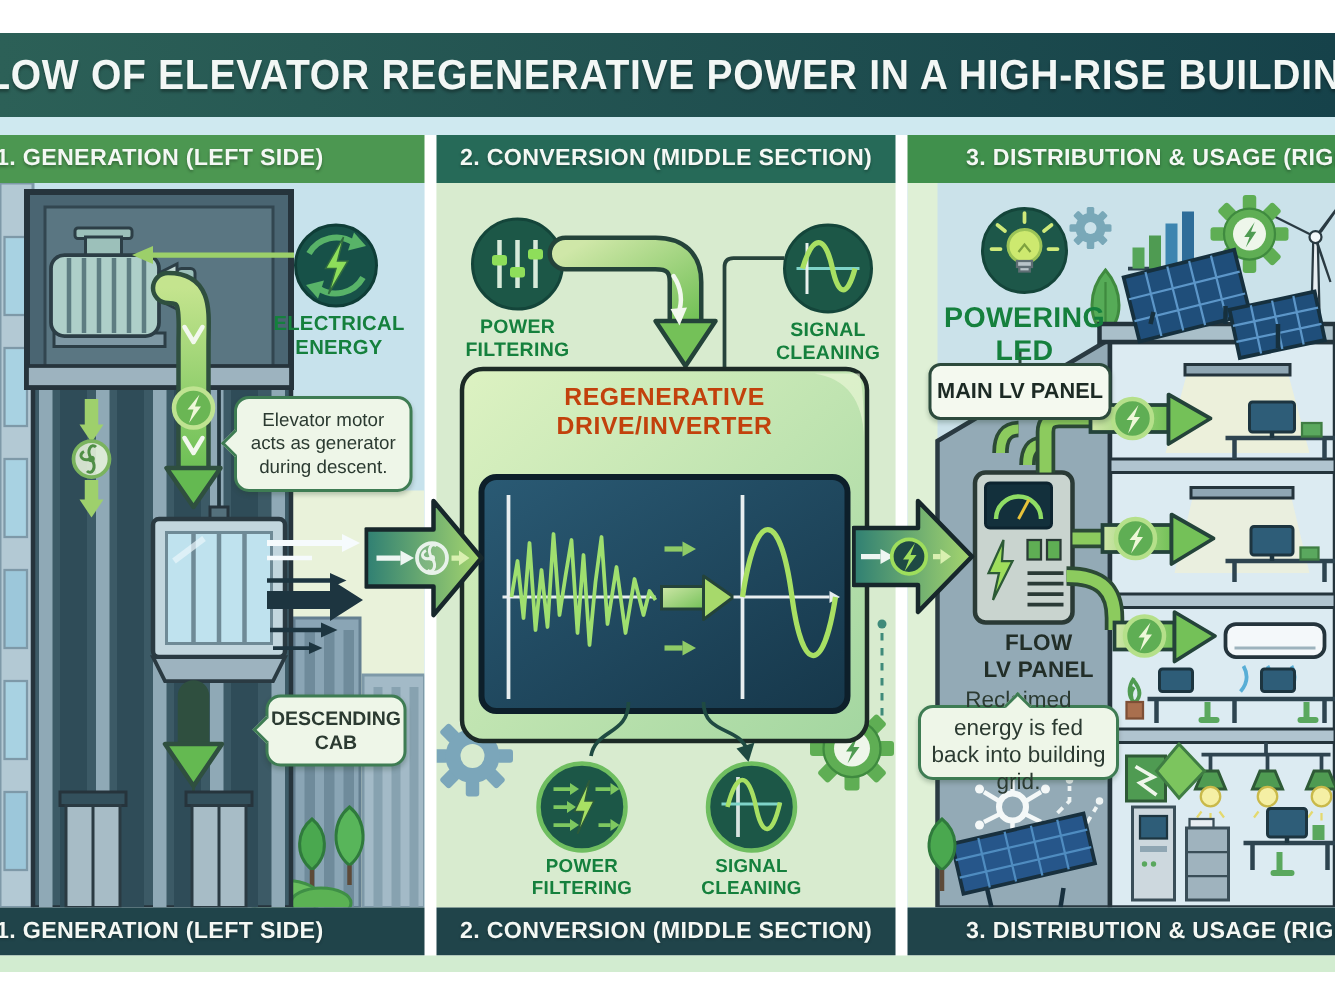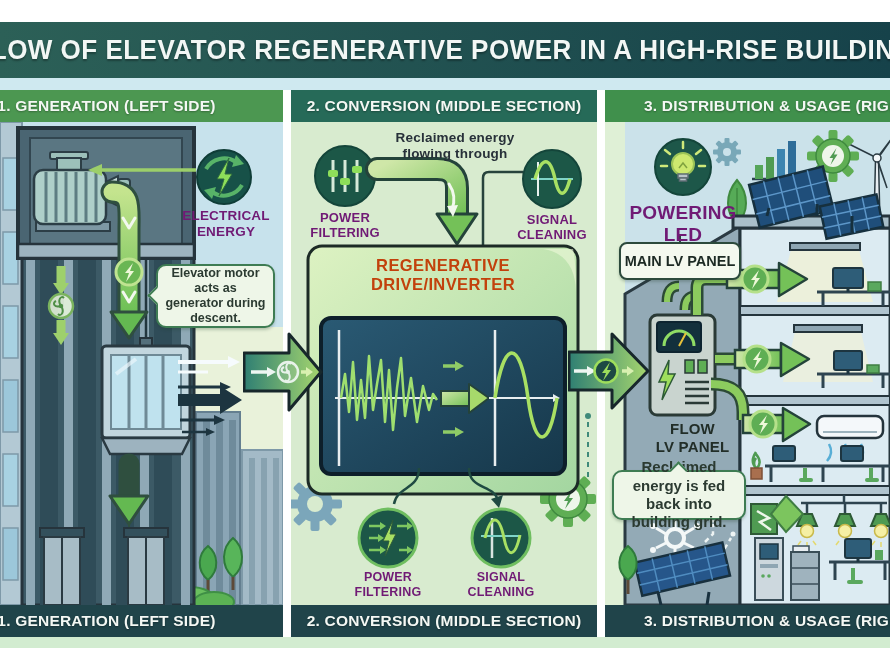--- a/index.html
+++ b/index.html
@@ -4,24 +4,24 @@
 <style>
   *{margin:0;padding:0;box-sizing:border-box}
   body{background:#fff;font-family:"Liberation Sans",sans-serif}
   .canvas{position:relative;width:890px;height:664px;background:#fff;overflow:hidden}
   .abs{position:absolute}
   .band{position:absolute;height:32px;display:flex;align-items:center;justify-content:center;
         color:#f4f8f4;font-weight:800;font-size:15.5px;white-space:nowrap;overflow:hidden;
         text-shadow:0 1px 2px rgba(0,0,0,.3);letter-spacing:.2px}
   .section{position:absolute;top:122px;height:483px;overflow:hidden}
   .scene{position:absolute;left:0;top:0;display:block}
-  .lbl{position:absolute;text-align:center;font-weight:800;color:#701a75;line-height:1.18;letter-spacing:.2px}
+  .lbl{position:absolute;text-align:center;font-weight:800;color:#15803d;line-height:1.18;letter-spacing:.2px}
   .prewrap{white-space:pre-line}
   .callout{position:absolute;background:#eef6e8;border:2.5px solid #3e7c53;border-radius:10px;
-           color:#2b3a31;font-weight:700;text-align:center;display:flex;align-items:center;justify-content:center;
+           color:#2b3a31;font-weight:400;text-align:center;display:flex;align-items:center;justify-content:center;
            padding:4px 6px;line-height:1.22;box-shadow:0 2px 3px rgba(30,60,40,.25);z-index:4}
   .tag{position:absolute;background:#f4f9ef;border:2.5px solid #2c4a3c;border-radius:8px;
        display:flex;align-items:center;justify-content:center;font-weight:800;font-size:14.5px;
        color:#1c2a24;z-index:4;white-space:nowrap;box-shadow:0 2px 3px rgba(30,60,40,.25)}
   .tail{position:absolute;width:13px;height:13px;background:#eef6e8;transform:rotate(45deg);z-index:-0}
   .tail.left{left:-8px;top:calc(50% - 7px);border-left:2.5px solid #3e7c53;border-bottom:2.5px solid #3e7c53}
   .tail.top{top:-8px;border-left:2.5px solid #3e7c53;border-top:2.5px solid #3e7c53}
 </style>
 </head>
 <body>
@@ -175,20 +175,24 @@
       </g>
       <g>
         <line x1="196" y1="48" x2="102" y2="48" stroke="#9ccf6a" stroke-width="3.5"></line>
         <polygon points="102,42 88,48 102,54" fill="#9ccf6a"></polygon>
       </g>
     </svg>
     <div class="lbl" style="left:176px;top:86px;width:100px;font-size:13.5px">ELECTRICAL ENERGY</div>
     <div class="callout" style="left:156px;top:142px;width:119px;height:64px;font-size:12.5px">
       <span class="tail left"></span>
       <span>Elevator motor acts as generator during descent.</span>
+    </div>
+    <div class="callout" style="left:177px;top:341px;width:94px;height:48px;font-size:13px;font-weight:800">
+      <span class="tail left"></span>
+      <span>DESCENDING CAB</span>
     </div>
   </div>
 
   <div class="section" style="left:291px;width:306px;background:#d8ebcf">
     <svg class="scene" width="306" height="483" viewBox="0 0 306 483">
       <defs>
         <linearGradient id="Mg" x1="0" y1="0" x2="1" y2="1">
           <stop offset="0" stop-color="#cfe7a8"></stop>
             <stop offset="1" stop-color="#74c158"></stop>
         </linearGradient>
@@ -311,22 +315,20 @@
         <circle cx="210" cy="416" r="29" fill="#1c5747" stroke="#6fbe60" stroke-width="3"></circle>
         <line x1="201" y1="396" x2="201" y2="436" stroke="#d8e4e0" stroke-width="2.5"></line>
         <line x1="190" y1="414" x2="230" y2="414" stroke="#7fd4c8" stroke-width="2"></line>
         <path d="M194,416 C200,392 208,392 213,416 C217,436 224,436 229,413" fill="none" stroke="#a8e063" stroke-width="3"></path>
       </g>
       <g>
         <circle cx="297" cy="294" r="3" fill="#3f8a7a"></circle>
         <line x1="297" y1="300" x2="297" y2="356" stroke="#3f8a7a" stroke-width="2" stroke-dasharray="5 5"></line>
       </g>
     </svg>
-    <div class="lbl" style="left:84px;top:8px;width:160px;font-size:13.5px;font-weight:700;color:#273039">Reclaimed energy
-flowing through</div>
     <div class="lbl" style="left:9px;top:88px;width:90px;font-size:13px">POWER FILTERING</div>
     <div class="lbl" style="left:216px;top:90px;width:90px;font-size:13px">SIGNAL CLEANING</div>
     <div class="lbl" style="left:29px;top:134px;width:246px;font-size:16.5px;letter-spacing:.4px;color:#c2410c">REGENERATIVE DRIVE/INVERTER</div>
     <div class="lbl" style="left:52px;top:448px;width:90px;font-size:12.5px">POWER FILTERING</div>
     <div class="lbl" style="left:165px;top:448px;width:90px;font-size:12.5px">SIGNAL CLEANING</div>
   </div>
 
   <div class="section" style="left:605px;width:285px;background:#cbe2ea">
     <svg class="scene" width="285" height="483" viewBox="0 0 285 483">
       <defs>

